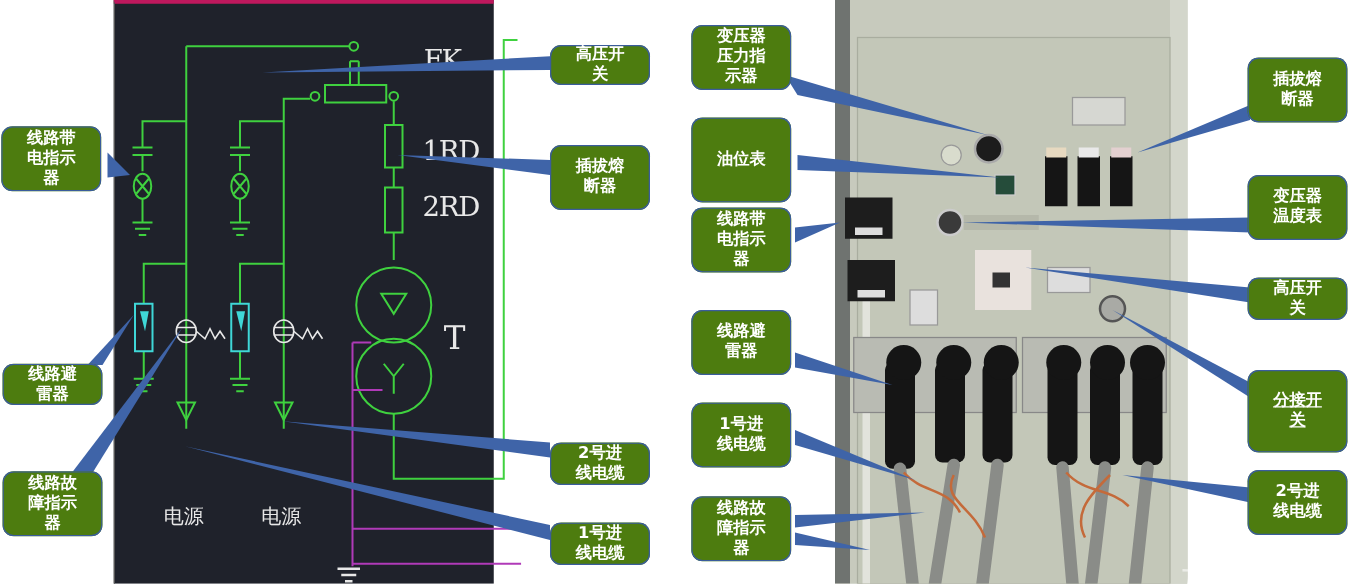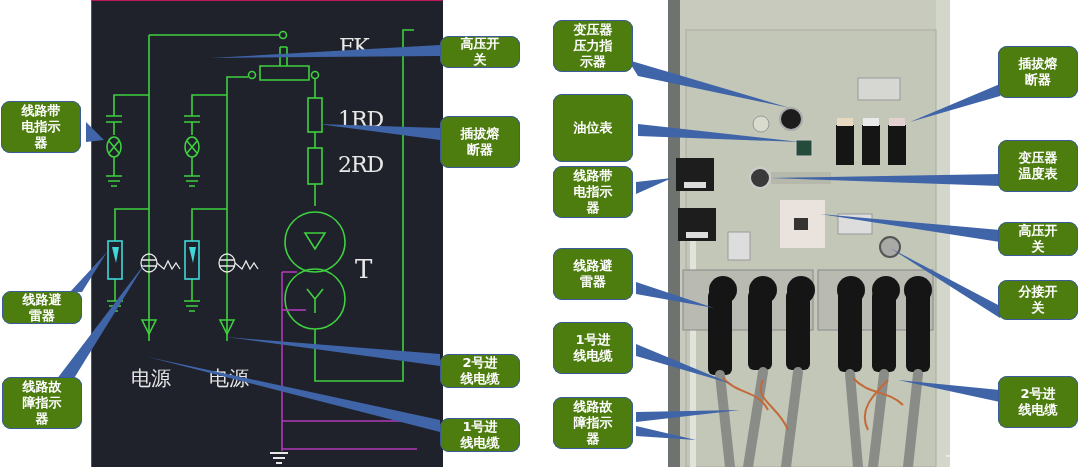--- a/index.html
+++ b/index.html
@@ -1,23 +1,23 @@
 <!DOCTYPE html>
 <html><head>
 <meta charset="utf-8">
 <style>
   html,body{margin:0;padding:0;}
   body{width:1080px;height:467px;position:relative;overflow:hidden;background:#ffffff;font-family:"DejaVu Sans","Liberation Sans",sans-serif;}
   .panel{position:absolute;}
-  #schematic{left:91px;top:0;width:352px;height:467px;background:#1f222b;border-left:1px solid #555;border-top:1px solid #be185d;box-sizing:border-box;}
+  #schematic{left:91px;top:0;width:304px;height:467px;background:#1f222b;border-left:1px solid #555;border-top:3px solid #be185d;box-sizing:border-box;}
   #photo{left:668px;top:0;width:282px;height:467px;background:#c9ccbf;}
   svg{position:absolute;left:0;top:0;}
   .callout{position:absolute;background:#4d7c0f;border-radius:9px;color:#fff;font-weight:bold;font-size:13px;line-height:16px;text-align:center;display:flex;align-items:center;justify-content:center;box-sizing:border-box;padding:2px 18px;box-shadow:0 0 0 1px #3a5c9c inset;}
   .cad-text{position:absolute;color:#e8e8e8;font-family:"DejaVu Serif","Liberation Serif",serif;font-size:22px;letter-spacing:-1px;}
-  .cad-cn{position:absolute;color:#e8e8e8;font-size:20px;font-family:Liberation Serif, serif;}
+  .cad-cn{position:absolute;color:#e8e8e8;font-size:16px;font-family:Liberation Serif, serif;margin-top:36px;}
   .watermark{position:absolute;color:rgba(255,255,255,0.55);font-size:30px;margin-top:40px;}
 </style>
 </head>
 <body>
 
 <div class="panel" id="schematic">
   <svg width="325" height="467" viewBox="0 0 325 467">
     <g stroke="#3fd13f" stroke-width="1.6" fill="none">
 
       <path d="M57 34 H188"></path>
@@ -214,16 +214,16 @@
 <div class="callout" style="left:553px;top:20px;width:80px;height:52px;">变压器压力指示器</div>
 <div class="callout" style="left:553px;top:94px;width:80px;height:68px;">油位表</div>
 <div class="callout" style="left:553px;top:166px;width:80px;height:52px;">线路带电指示器</div>
 <div class="callout" style="left:553px;top:248px;width:80px;height:52px;">线路避雷器</div>
 <div class="callout" style="left:553px;top:322px;width:80px;height:52px;">1号进线电缆</div>
 <div class="callout" style="left:553px;top:397px;width:80px;height:52px;">线路故障指示器</div>
 
 <div class="callout" style="left:998px;top:46px;width:80px;height:52px;">插拔熔断器</div>
 <div class="callout" style="left:998px;top:140px;width:80px;height:52px;">变压器温度表</div>
 <div class="callout" style="left:998px;top:222px;width:80px;height:34px;">高压开关</div>
-<div class="callout" style="left:998px;top:280px;width:80px;height:40px;">分接开关</div>
+<div class="callout" style="left:998px;top:296px;width:80px;height:66px;text-decoration:underline;">分接开关</div>
 <div class="callout" style="left:998px;top:376px;width:80px;height:52px;">2号进线电缆</div>
 
 <div class="watermark" style="left:944px;top:404px;">加油站</div>
 
 </body></html>

